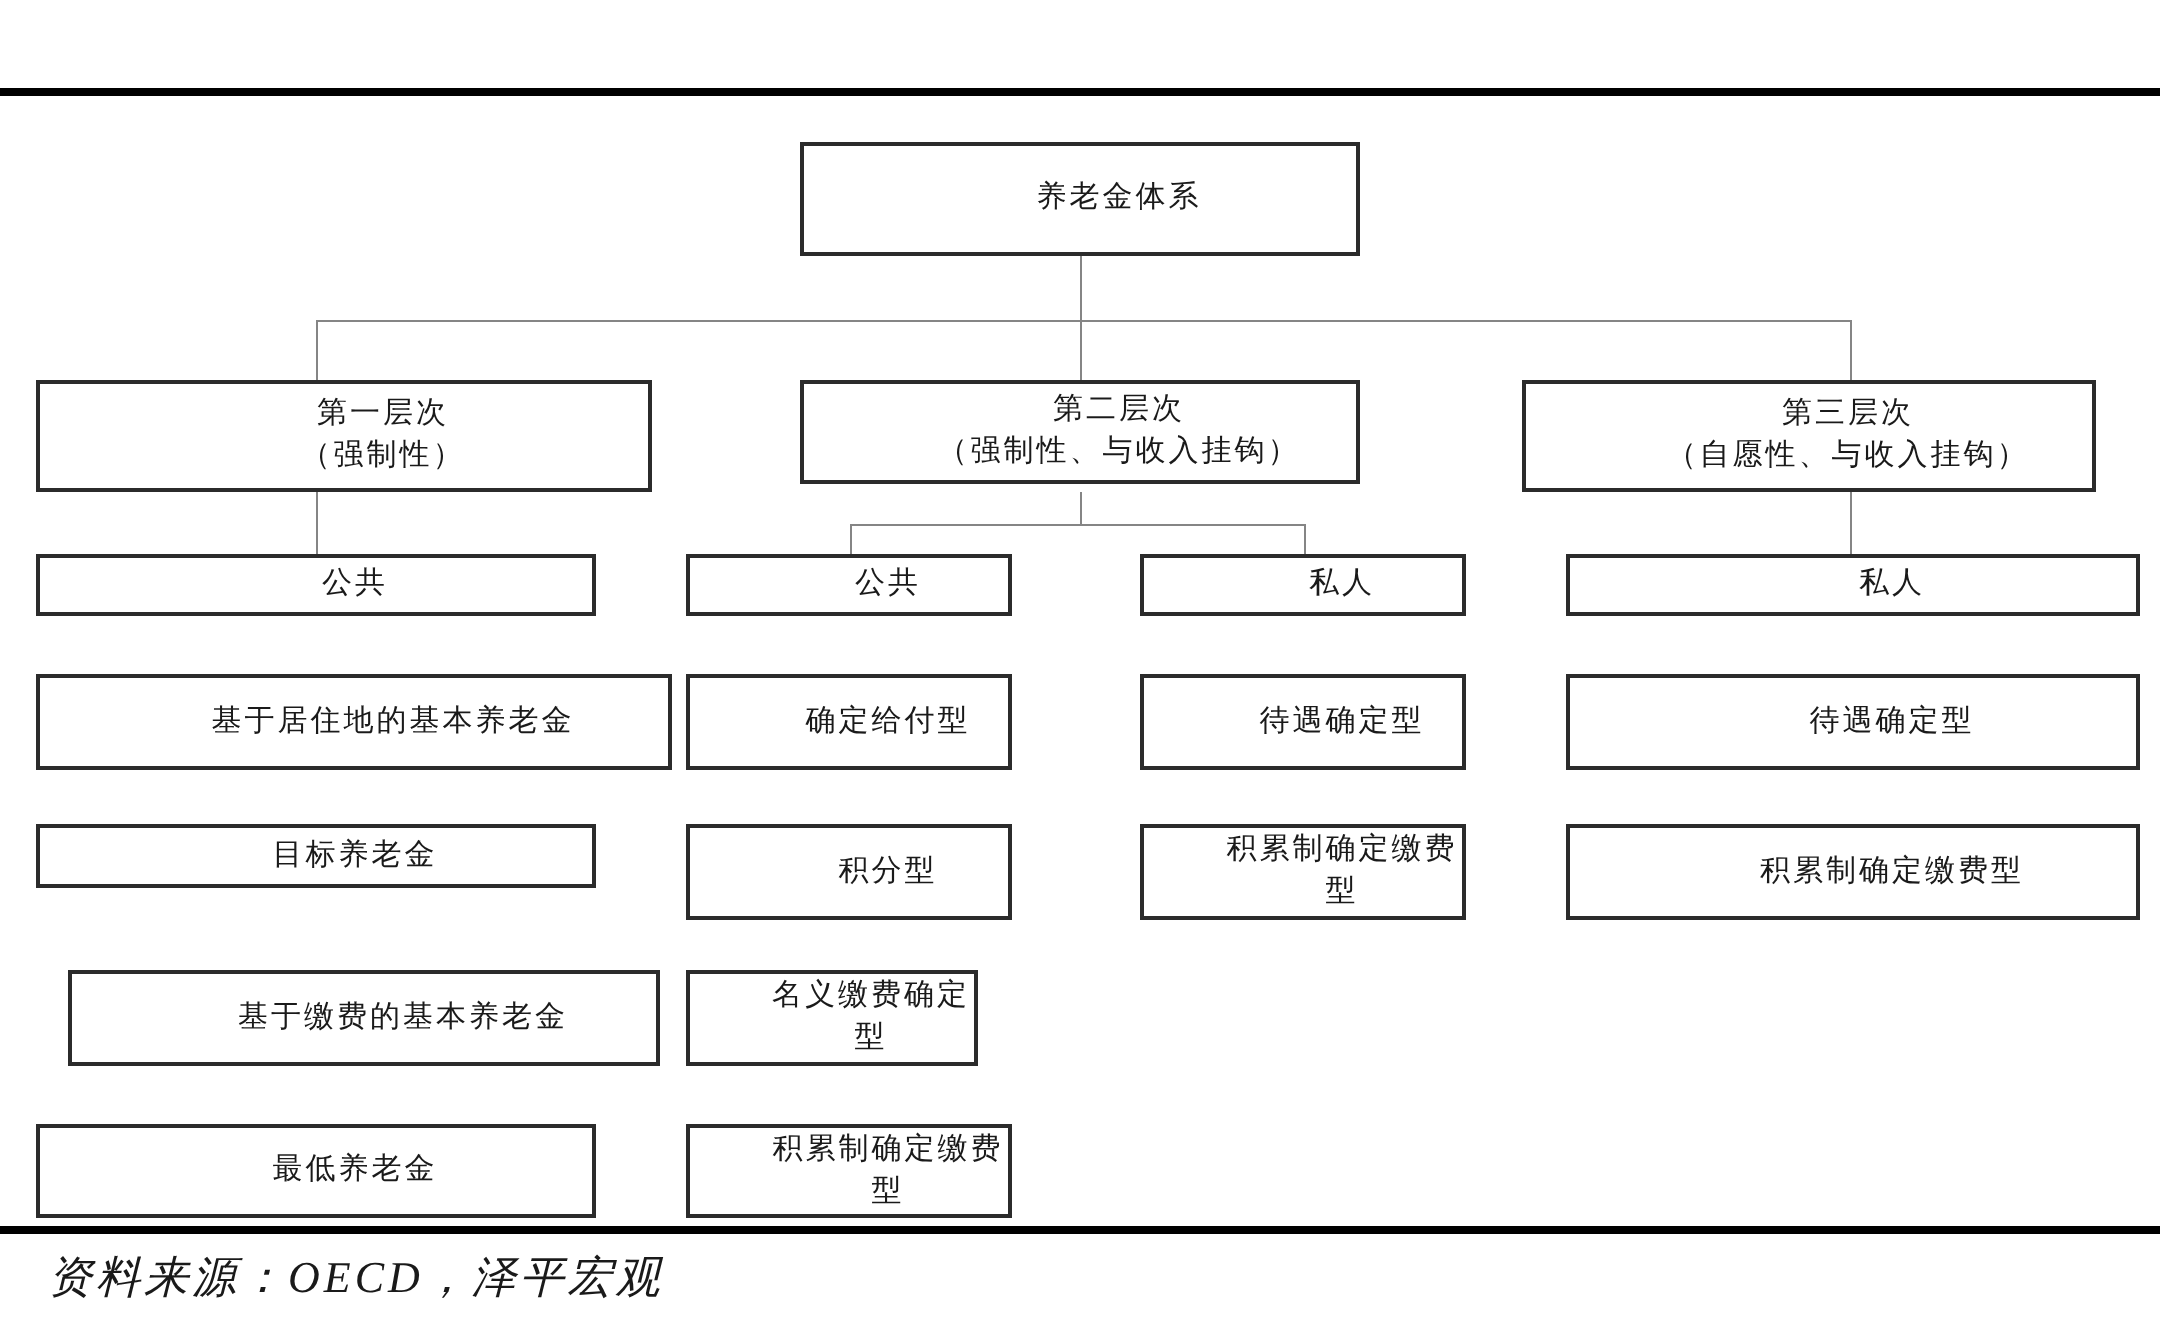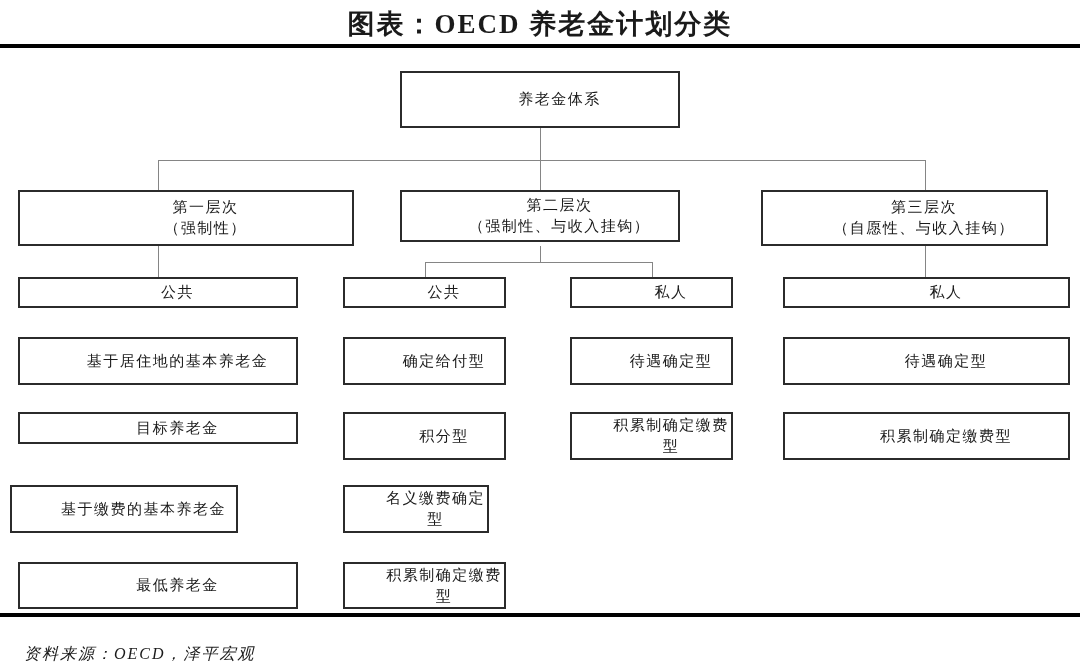--- a/index.html
+++ b/index.html
@@ -16,49 +16,47 @@
   .rule-bottom{top:613px;}
   .box{
     position:absolute;box-sizing:border-box;border:2px solid #2b2b2b;background:#ffffff;
     display:flex;flex-direction:column;align-items:center;justify-content:center;
     font-size:15px;letter-spacing:1.5px;text-align:center;line-height:21px;padding-left:39px;
   }
   .line{position:absolute;background:#858585;}
   .vline{width:1px;}
   .hline{height:1px;}
   .source{
-    position:absolute;left:24px;top:624px;font-size:16px;font-style:italic;
+    position:absolute;left:24px;top:624px;font-size:22px;font-style:italic;
     letter-spacing:2px;
-    margin-top:20px;
   }
 </style>
 </head>
 <body>
 
 <div class="canvas">
 
-  <div class="title">图表：OECD 养老金计划分类</div>
   <div class="rule rule-top"></div>
 
   <div class="line vline" style="left:540px;top:128px;height:62px"></div>
   <div class="line hline" style="left:158px;top:160px;width:768px"></div>
   <div class="line vline" style="left:158px;top:160px;height:30px"></div>
   <div class="line vline" style="left:925px;top:160px;height:30px"></div>
   <div class="line vline" style="left:158px;top:246px;height:31px"></div>
   <div class="line vline" style="left:540px;top:246px;height:17px"></div>
   <div class="line hline" style="left:425px;top:262px;width:228px"></div>
   <div class="line vline" style="left:425px;top:262px;height:15px"></div>
   <div class="line vline" style="left:652px;top:262px;height:15px"></div>
   <div class="line vline" style="left:925px;top:246px;height:31px"></div>
 
   <div class="box" style="left:400px;top:71px;width:280px;height:57px">
     <span>养老金体系</span>
   </div>
 
-  <div class="box" style="left:18px;top:190px;width:336px;height:56px">
+  <div class="box" style="left:18px;top:190px;width:308px;height:56px">
     <span>第一层次</span>
     <span>（强制性）</span>
   </div>
   <div class="box" style="left:400px;top:190px;width:280px;height:52px">
     <span>第二层次</span>
     <span>（强制性、与收入挂钩）</span>
   </div>
   <div class="box" style="left:761px;top:190px;width:287px;height:56px">
     <span>第三层次</span>
     <span>（自愿性、与收入挂钩）</span>
@@ -70,27 +68,27 @@
   <div class="box" style="left:343px;top:277px;width:163px;height:31px">
     <span>公共</span>
   </div>
   <div class="box" style="left:570px;top:277px;width:163px;height:31px">
     <span>私人</span>
   </div>
   <div class="box" style="left:783px;top:277px;width:287px;height:31px">
     <span>私人</span>
   </div>
 
-  <div class="box" style="left:18px;top:337px;width:280px;height:48px">
+  <div class="box" style="left:18px;top:337px;width:318px;height:48px">
     <span>基于居住地的基本养老金</span>
   </div>
   <div class="box" style="left:18px;top:412px;width:280px;height:32px">
     <span>目标养老金</span>
   </div>
-  <div class="box" style="left:10px;top:485px;width:228px;height:48px">
+  <div class="box" style="left:34px;top:485px;width:296px;height:48px">
     <span>基于缴费的基本养老金</span>
   </div>
   <div class="box" style="left:18px;top:562px;width:280px;height:47px">
     <span>最低养老金</span>
   </div>
 
   <div class="box" style="left:343px;top:337px;width:163px;height:48px">
     <span>确定给付型</span>
   </div>
   <div class="box" style="left:343px;top:412px;width:163px;height:48px">

